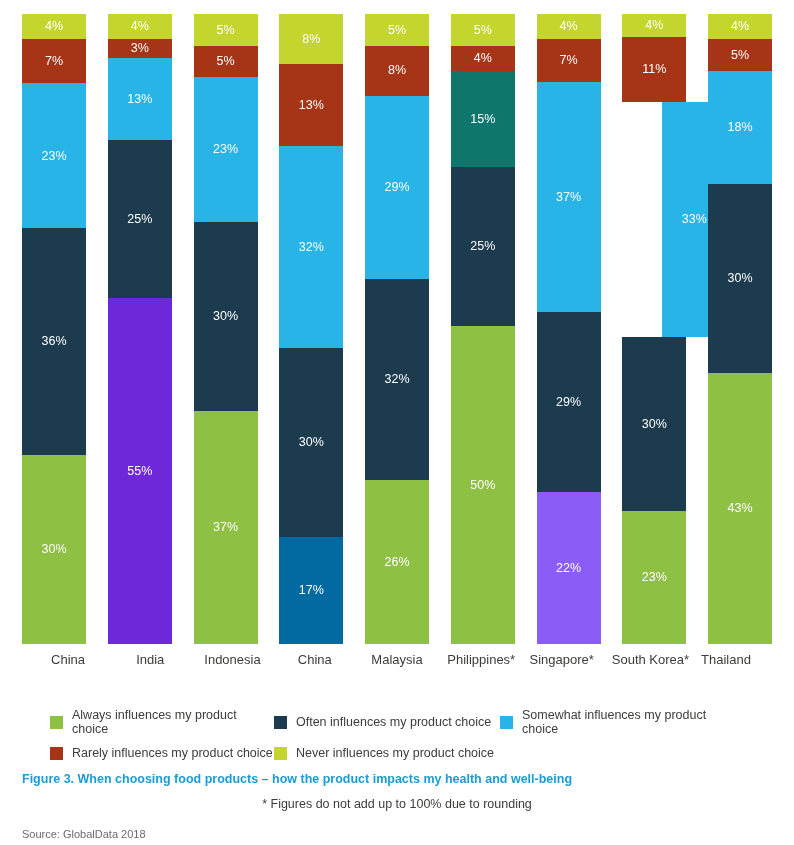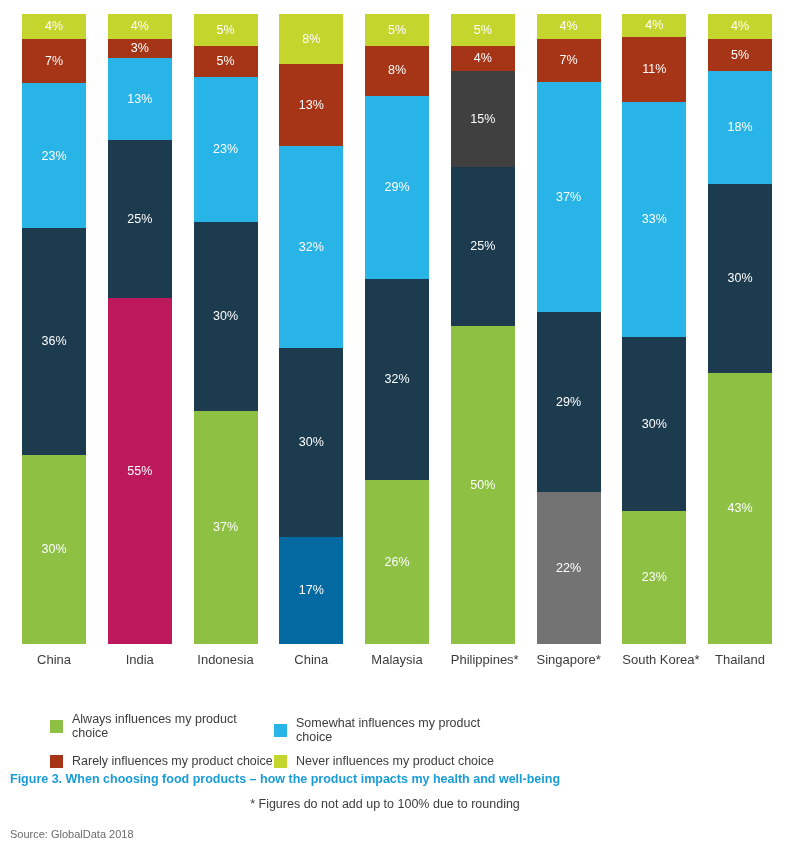--- a/index.html
+++ b/index.html
@@ -51,21 +51,21 @@
     overflow: hidden;
   }
   
   #xaxis {
     position: absolute;
     left: 0;
     top: 652px;
     width: 794px;
     display: flex;
     justify-content: space-between;
-    padding: 0 22px;
+    padding: 0 36px;
     box-sizing: border-box;
   }
   .xlabel {
     width: 64px;
     text-align: center;
     font-size: 13px;
     color: #3c3c3b;
     white-space: nowrap;
   }
   
@@ -80,31 +80,31 @@
     margin-bottom: 10px;
   }
   .legend-item {
     display: flex;
     align-items: center;
     font-size: 12.5px;
     color: #3c3c3b;
   }
   .legend-item.i0 { width: 224px; }
   .legend-item.i1 { width: 226px; }
-  .legend-item.i2 { width: 230px; margin-top: 8px; }
+  .legend-item.i2 { width: 230px; }
   .swatch {
     width: 13px;
     height: 13px;
     margin-right: 9px;
     flex: none;
   }
   
   #caption {
     position: absolute;
-    left: 10px;
+    left: 22px;
     top: 772px;
     width: 750px;
   }
   .fig-title {
     color: #1a9cd8;
     font-size: 12.5px;
     font-weight: bold;
     margin-bottom: 11px;
   }
   .fig-note {
@@ -147,21 +147,21 @@
         </div>
         <div class="seg" style="background: rgb(165, 53, 22); height: 18.9px;">
           <span>3%</span>
         </div>
         <div class="seg" style="background: rgb(41, 180, 232); height: 81.9px;">
           <span>13%</span>
         </div>
         <div class="seg" style="background: rgb(29, 59, 78); height: 157.5px;">
           <span>25%</span>
         </div>
-        <div class="seg" style="background: #be185d; height: 346.5px;">
+        <div class="seg" style="background: #6d28d9; height: 346.5px;">
           <span>55%</span>
         </div>
       </div>
       <div class="col">
         <div class="seg" style="background: rgb(196, 213, 46); height: 31.5px;">
           <span>5%</span>
         </div>
         <div class="seg" style="background: rgb(165, 53, 22); height: 31.5px;">
           <span>5%</span>
         </div>
@@ -209,21 +209,21 @@
           <span>26%</span>
         </div>
       </div>
       <div class="col">
         <div class="seg" style="background: rgb(196, 213, 46); height: 31.8182px;">
           <span>5%</span>
         </div>
         <div class="seg" style="background: rgb(165, 53, 22); height: 25.4545px;">
           <span>4%</span>
         </div>
-        <div class="seg" style="background: #404040; height: 95.4545px;">
+        <div class="seg" style="background: #0f766e; height: 95.4545px;">
           <span>15%</span>
         </div>
         <div class="seg" style="background: rgb(29, 59, 78); height: 159.091px;">
           <span>25%</span>
         </div>
         <div class="seg" style="background: rgb(142, 192, 68); height: 318.182px;">
           <span>50%</span>
         </div>
       </div>
       <div class="col">
@@ -232,32 +232,32 @@
         </div>
         <div class="seg" style="background: rgb(165, 53, 22); height: 44.5455px;">
           <span>7%</span>
         </div>
         <div class="seg" style="background: rgb(41, 180, 232); height: 235.455px;">
           <span>37%</span>
         </div>
         <div class="seg" style="background: rgb(29, 59, 78); height: 184.545px;">
           <span>29%</span>
         </div>
-        <div class="seg" style="background: #737373; height: 156px; text-align: right;">
+        <div class="seg" style="background: #8b5cf6; height: 156px; text-align: right;">
           <span>22%</span>
         </div>
       </div>
       <div class="col">
         <div class="seg" style="background: rgb(196, 213, 46); height: 24.9505px;">
           <span>4%</span>
         </div>
         <div class="seg" style="background: rgb(165, 53, 22); height: 70px;">
           <span>11%</span>
         </div>
-        <div class="seg" style="background: rgb(41, 180, 232); height: 253px;">
+        <div class="seg" style="background: rgb(41, 180, 232); height: 253px; margin-left: 40px;">
           <span>33%</span>
         </div>
         <div class="seg" style="background: rgb(29, 59, 78); height: 187.129px;">
           <span>30%</span>
         </div>
         <div class="seg" style="background: rgb(142, 192, 68); height: 143.465px;">
           <span>23%</span>
         </div>
       </div>
       <div class="col">
@@ -290,20 +290,24 @@
       <div class="xlabel">South Korea*</div>
       <div class="xlabel">Thailand</div>
     </div>
 
   <div id="legend">
     <div class="legend-row">
         <div class="legend-item i0">
           <span class="swatch" style="background: rgb(142, 192, 68);"></span>
           <span>Always influences my product choice</span>
         </div>
+        <div class="legend-item i1">
+          <span class="swatch" style="background: rgb(29, 59, 78);"></span>
+          <span>Often influences my product choice</span>
+        </div>
         <div class="legend-item i2">
           <span class="swatch" style="background: rgb(41, 180, 232);"></span>
           <span>Somewhat influences my product choice</span>
         </div>
       </div>
     <div class="legend-row">
         <div class="legend-item i0">
           <span class="swatch" style="background: rgb(165, 53, 22);"></span>
           <span>Rarely influences my product choice</span>
         </div>

